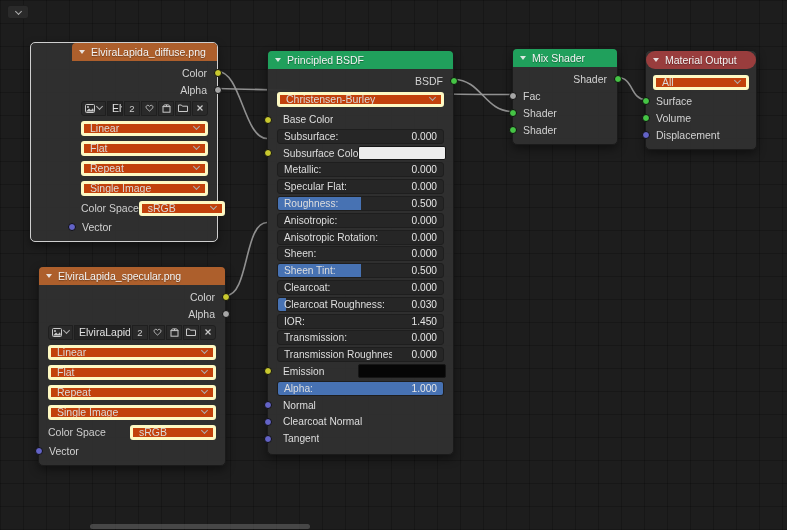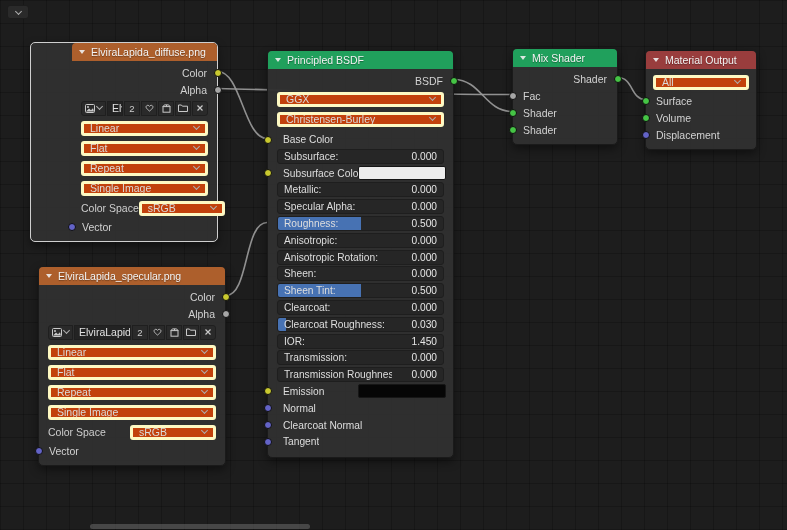--- a/index.html
+++ b/index.html
@@ -24,21 +24,21 @@
     color:#d6d6d6; font-size:10.5px;
   }
   .node.selected { border-color:#cfcfcf;padding-left:41px; }
   .nheader {
     height:18px; display:flex; align-items:center; gap:6px; padding:0 7px;
     border-radius:4px 4px 0 0; color:#f3f3f3;
     text-shadow:0 1px 1px rgba(0,0,0,0.35); white-space:nowrap; overflow:hidden;
   }
   .nheader.texture { background:var(--texture-header,#ad5f2c); }
   .nheader.shader  { background:var(--shader-header,#20a05c); }
-  .nheader.output  { background:var(--output-header,#993d3d); }
+  .nheader.output  { background:var(--output-header,#993d3d);border-radius:9px; }
   .tri { width:0; height:0; flex:0 0 auto;
     border-left:3.5px solid transparent; border-right:3.5px solid transparent;
     border-top:4.5px solid rgba(240,240,240,0.9); }
   .nbody { padding:3px 0 6px; }
 
   .row { position:relative; display:flex; align-items:center; }
   .row.out { justify-content:flex-end; padding:0 10px; height:17px; color:#d2d2d2; }
   .row.in  { justify-content:flex-start; padding:0 10px; height:17px; color:#d2d2d2; }
   .row.widget { padding:0 9px; height:20px; }
 
@@ -290,26 +290,20 @@
       <span class="tri"></span>
       <span>Principled BSDF</span>
     </div>
     <div class="nbody">
       <div class="row out">
         <span>BSDF</span>
         <span class="sock r green"></span>
       </div>
       <div class="row widget">
         <div class="dd">
-          <span>GGX</span>
-          <span class="chev"></span>
-        </div>
-      </div>
-      <div class="row widget">
-        <div class="dd">
           <span>Christensen-Burley</span>
           <span class="chev"></span>
         </div>
       </div>
       <div class="rows">
         <div class="prow plain">
           <span class="sock l yellow"></span>
           <span class="plbl">Base Color</span>
         </div>
         <div class="prow fieldbg">
@@ -325,21 +319,21 @@
         </div>
         <div class="prow fieldbg">
 
           <span class="fill" style="width: 0%;"></span>
           <span class="plbl z">Metallic:</span>
           <span class="pval z">0.000</span>
         </div>
         <div class="prow fieldbg">
 
           <span class="fill" style="width: 0%;"></span>
-          <span class="plbl z">Specular Alpha:</span>
+          <span class="plbl z">Specular Flat:</span>
           <span class="pval z">0.000</span>
         </div>
         <div class="prow fieldbg">
 
           <span class="fill" style="width: 50%;"></span>
           <span class="plbl z">Roughness:</span>
           <span class="pval z">0.500</span>
         </div>
         <div class="prow fieldbg">
 
@@ -392,20 +386,26 @@
 
           <span class="fill" style="width: 0%;"></span>
           <span class="plbl z">Transmission Roughness:</span>
           <span class="pval z">0.000</span>
         </div>
         <div class="prow colorrow">
           <span class="sock l yellow"></span>
           <span class="plbl">Emission</span>
           <span class="swatch" style="background: rgb(6, 6, 6);"></span>
         </div>
+        <div class="prow fieldbg">
+
+          <span class="fill" style="width: 100%;"></span>
+          <span class="plbl z">Alpha:</span>
+          <span class="pval z">1.000</span>
+        </div>
         <div class="prow plain">
           <span class="sock l purple"></span>
           <span class="plbl">Normal</span>
         </div>
         <div class="prow plain">
           <span class="sock l purple"></span>
           <span class="plbl">Clearcoat Normal</span>
         </div>
         <div class="prow plain">
           <span class="sock l purple"></span>

